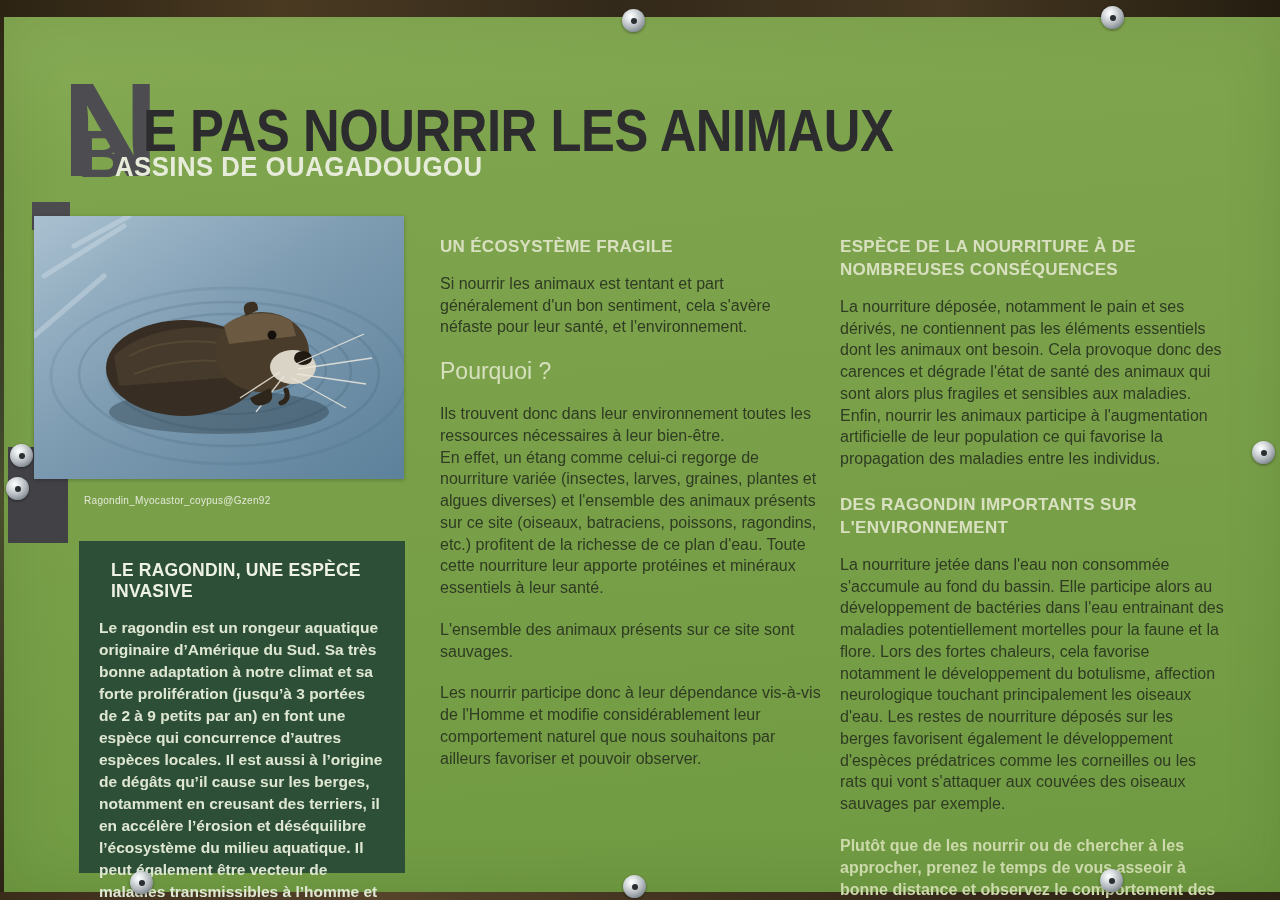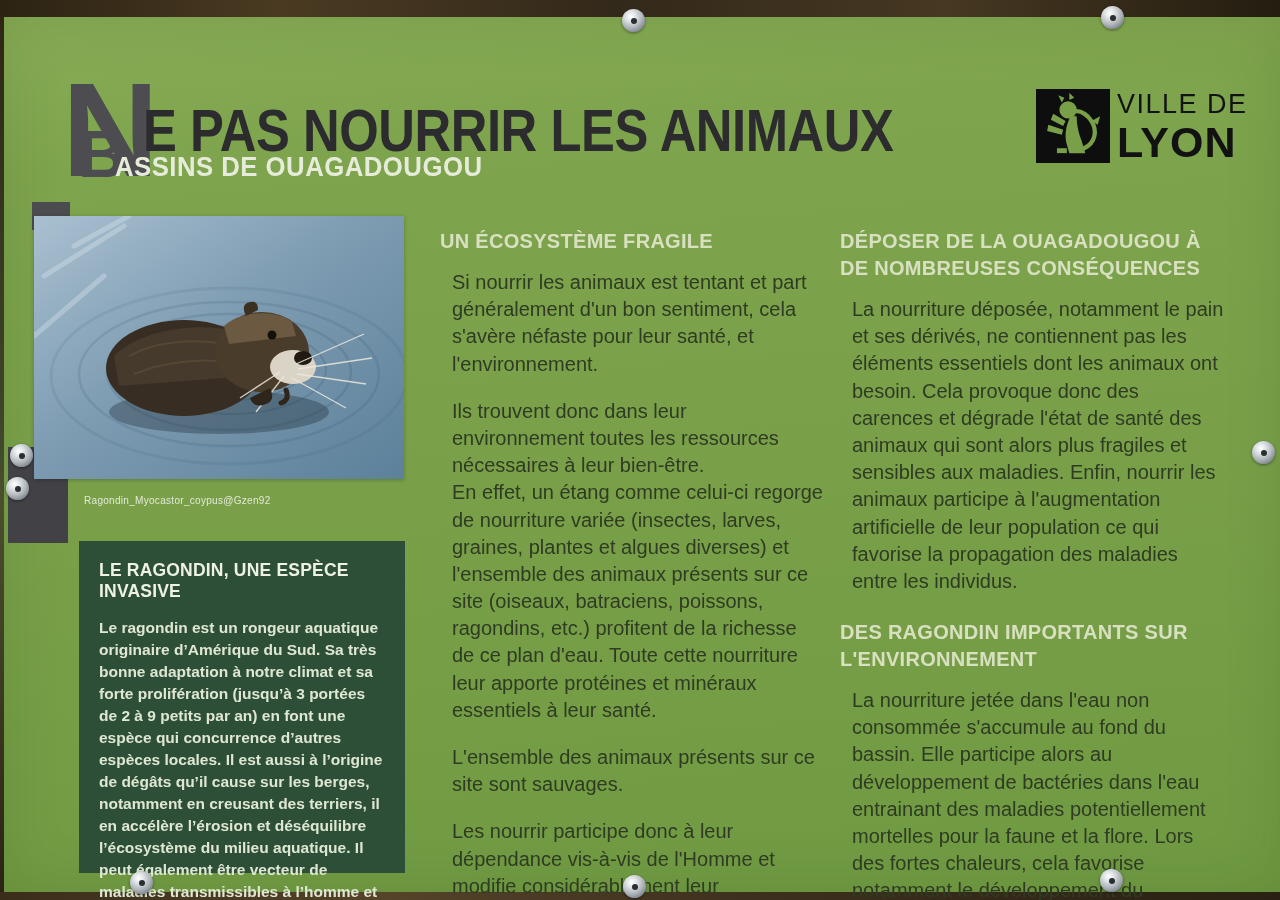--- a/index.html
+++ b/index.html
@@ -43,30 +43,30 @@
   
   .photo-tab-top{position:absolute;left:28px;top:185px;width:38px;height:28px;background:#4b4b50;}
   .photo-tab-corner{position:absolute;left:4px;top:430px;width:60px;height:96px;background:#414146;}
   .photo{position:absolute;left:30px;top:199px;width:370px;height:263px;box-shadow:0 1px 4px rgba(0,0,0,.25);}
   .photo svg{display:block;}
   .photo-caption{position:absolute;left:80px;top:466px;font-size:10px;color:#e3e8d8;letter-spacing:.3px;margin-top:12px;}
 
   
   .invasive-box{position:absolute;left:75px;top:524px;width:326px;height:332px;background:#2d4f38;
     padding:19px 20px;box-sizing:border-box;}
-  .invasive-title{font-size:17.5px;font-weight:700;color:#eef2e4;letter-spacing:.2px;}
+  .invasive-title{font-size:17.5px;font-weight:700;color:#eef2e4;letter-spacing:.2px;margin-left:12px;}
   .invasive-body{margin-top:15px;font-size:15.5px;font-weight:700;color:#dfe7d2;line-height:1.42;}
 
   
   .col{position:absolute;width:384px;}
   .col-middle{left:436px;top:211px;}
   .col-right{left:836px;top:211px;}
-  .h-pale{font-size:20px;font-weight:700;color:#d8e0c0;letter-spacing:.3px;line-height:1.35;margin:0 0 14px 0;}
+  .h-pale{font-size:17px;font-weight:700;color:#d8e0c0;letter-spacing:.3px;line-height:1.35;margin:8px 0 14px 0;}
   .q-pale{font-size:23px;font-weight:400;color:#d6e0bd;margin:20px 0 18px 0;}
-  .body-p{font-size:20px;color:#2f3b22;line-height:1.36;margin:0 0 20px 12px;white-space:pre-line;}
+  .body-p{font-size:16px;color:#2f3b22;line-height:1.36;margin:0 0 20px 0;white-space:pre-line;}
   .body-p-highlight{font-size:16px;font-weight:700;color:#ccd9ab;line-height:1.38;margin:6px 0 0 0;}
 
   
   .bolt{position:absolute;width:23px;height:23px;border-radius:50%;
     background:radial-gradient(circle at 38% 32%,#ffffff 0%,#e2e6e8 22%,#adb3b8 55%,#79828a 80%,#51585e 100%);
     box-shadow:0 1px 3px rgba(0,0,0,.4);}
   .bolt::after{content:"";position:absolute;left:50%;top:50%;width:6px;height:6px;margin:-3px 0 0 -3px;
     border-radius:50%;background:#2b2e31;}
 </style>
 </head>
@@ -77,40 +77,20 @@
   <div class="ground-bottom"></div>
   <div class="ground-left"></div>
 
   <div class="board">
 
     <div class="big-initial initial-n">N</div>
     <div class="title-rest">E PAS NOURRIR LES ANIMAUX</div>
     <div class="big-initial initial-b">B</div>
     <div class="subtitle-rest">ASSINS DE OUAGADOUGOU</div>
 
-    <div class="logo">
-      <svg class="logo-crest" viewBox="0 0 60 60">
-        <rect width="60" height="60" fill="#0e0e0e"></rect>
-        <g fill="#79a049" stroke="none">
-          <path d="M14 20 L24 26 L22 30 L12 25 Z"></path>
-          <path d="M10 29 L22 33 L21 37 L9 34 Z"></path>
-          <circle cx="26" cy="17" r="7"></circle>
-          <path d="M21 11 l-3 -6 5 2 z"></path>
-          <path d="M27 9 l0 -6 4 4 z"></path>
-          <path d="M28 22 C24 30 23 38 25 45 L27 52 L40 52 L37 42 C34 34 33 28 33 22 Z"></path>
-          <path d="M25 52 l-8 0 0 -4 8 0 z"></path>
-          <path d="M45 26 l7 -4 -2 7 z"></path>
-        </g>
-        <path d="M39 48 C48 44 50 34 45 26 C42 21 37 18 33 18" fill="none" stroke="#79a049" stroke-width="3.5" stroke-linecap="round"></path>
-      </svg>
-      <div class="logo-text">
-        <div class="logo-line1">VILLE DE</div>
-        <div class="logo-line2">LYON</div>
-      </div>
-    </div>
 
     <div class="photo-tab-top"></div>
     <div class="photo-tab-corner"></div>
     <div class="photo">
       <svg width="370" height="263" viewBox="0 0 370 263">
         <defs>
           <linearGradient id="water" x1="0" y1="0" x2="1" y2="1">
             <stop offset="0" stop-color="#a9c0d0"></stop>
             <stop offset="0.45" stop-color="#7e9cb2"></stop>
             <stop offset="1" stop-color="#5c819a"></stop>
@@ -157,28 +137,29 @@
     <div class="photo-caption">Ragondin_Myocastor_coypus@Gzen92</div>
 
     <div class="invasive-box">
       <div class="invasive-title">LE RAGONDIN, UNE ESPÈCE INVASIVE</div>
       <div class="invasive-body">Le ragondin est un rongeur aquatique originaire d’Amérique du Sud. Sa très bonne adaptation à notre climat et sa forte prolifération (jusqu’à 3 portées de 2 à 9 petits par an) en font une espèce qui concurrence d’autres espèces locales. Il est aussi à l’origine de dégâts qu’il cause sur les berges, notamment en creusant des terriers, il en accélère l’érosion et déséquilibre l’écosystème du milieu aquatique. Il peut également être vecteur de maladies transmissibles à l’homme et aux animaux (notamment la leptospirose).</div>
     </div>
 
     <div class="col col-middle">
       <div class="h-pale">UN ÉCOSYSTÈME FRAGILE</div>
       <p class="body-p">Si nourrir les animaux est tentant et part généralement d'un bon sentiment, cela s'avère néfaste pour leur santé, et l'environnement.</p>
+      <div class="q-pale">Pourquoi ?</div>
       <p class="body-p">Ils trouvent donc dans leur environnement toutes les ressources nécessaires à leur bien-être.
 En effet, un étang comme celui-ci regorge de nourriture variée (insectes, larves, graines, plantes et algues diverses) et l'ensemble des animaux présents sur ce site (oiseaux, batraciens, poissons, ragondins, etc.) profitent de la richesse de ce plan d'eau. Toute cette nourriture leur apporte protéines et minéraux essentiels à leur santé.</p>
       <p class="body-p">L'ensemble des animaux présents sur ce site sont sauvages.</p>
       <p class="body-p">Les nourrir participe donc à leur dépendance vis-à-vis de l'Homme et modifie considérablement leur comportement naturel que nous souhaitons par ailleurs favoriser et pouvoir observer.</p>
     </div>
 
     <div class="col col-right">
-      <div class="h-pale">DÉPOSER DE LA OUAGADOUGOU À DE NOMBREUSES CONSÉQUENCES</div>
+      <div class="h-pale">ESPÈCE DE LA NOURRITURE À DE NOMBREUSES CONSÉQUENCES</div>
       <p class="body-p">La nourriture déposée, notamment le pain et ses dérivés, ne contiennent pas les éléments essentiels dont les animaux ont besoin. Cela provoque donc des carences et dégrade l'état de santé des animaux qui sont alors plus fragiles et sensibles aux maladies. Enfin, nourrir les animaux participe à l'augmentation artificielle de leur population ce qui favorise la propagation des maladies entre les individus.</p>
       <div class="h-pale" style="margin-top:24px">DES RAGONDIN IMPORTANTS SUR L'ENVIRONNEMENT</div>
       <p class="body-p">La nourriture jetée dans l'eau non consommée s'accumule au fond du bassin. Elle participe alors au développement de bactéries dans l'eau entrainant des maladies potentiellement mortelles pour la faune et la flore. Lors des fortes chaleurs, cela favorise notamment le développement du botulisme, affection neurologique touchant principalement les oiseaux d'eau. Les restes de nourriture déposés sur les berges favorisent également le développement d'espèces prédatrices comme les corneilles ou les rats qui vont s'attaquer aux couvées des oiseaux sauvages par exemple.</p>
       <p class="body-p-highlight">Plutôt que de les nourrir ou de chercher à les approcher, prenez le temps de vous asseoir à bonne distance et observez le comportement des animaux sauvages et leurs interactions entre eux et avec leur environnement.</p>
     </div>
   </div>
 
   <div class="bolt" style="left:622px;top:9px"></div>
   <div class="bolt" style="left:1101px;top:6px"></div>
   <div class="bolt" style="left:10px;top:444px"></div>

